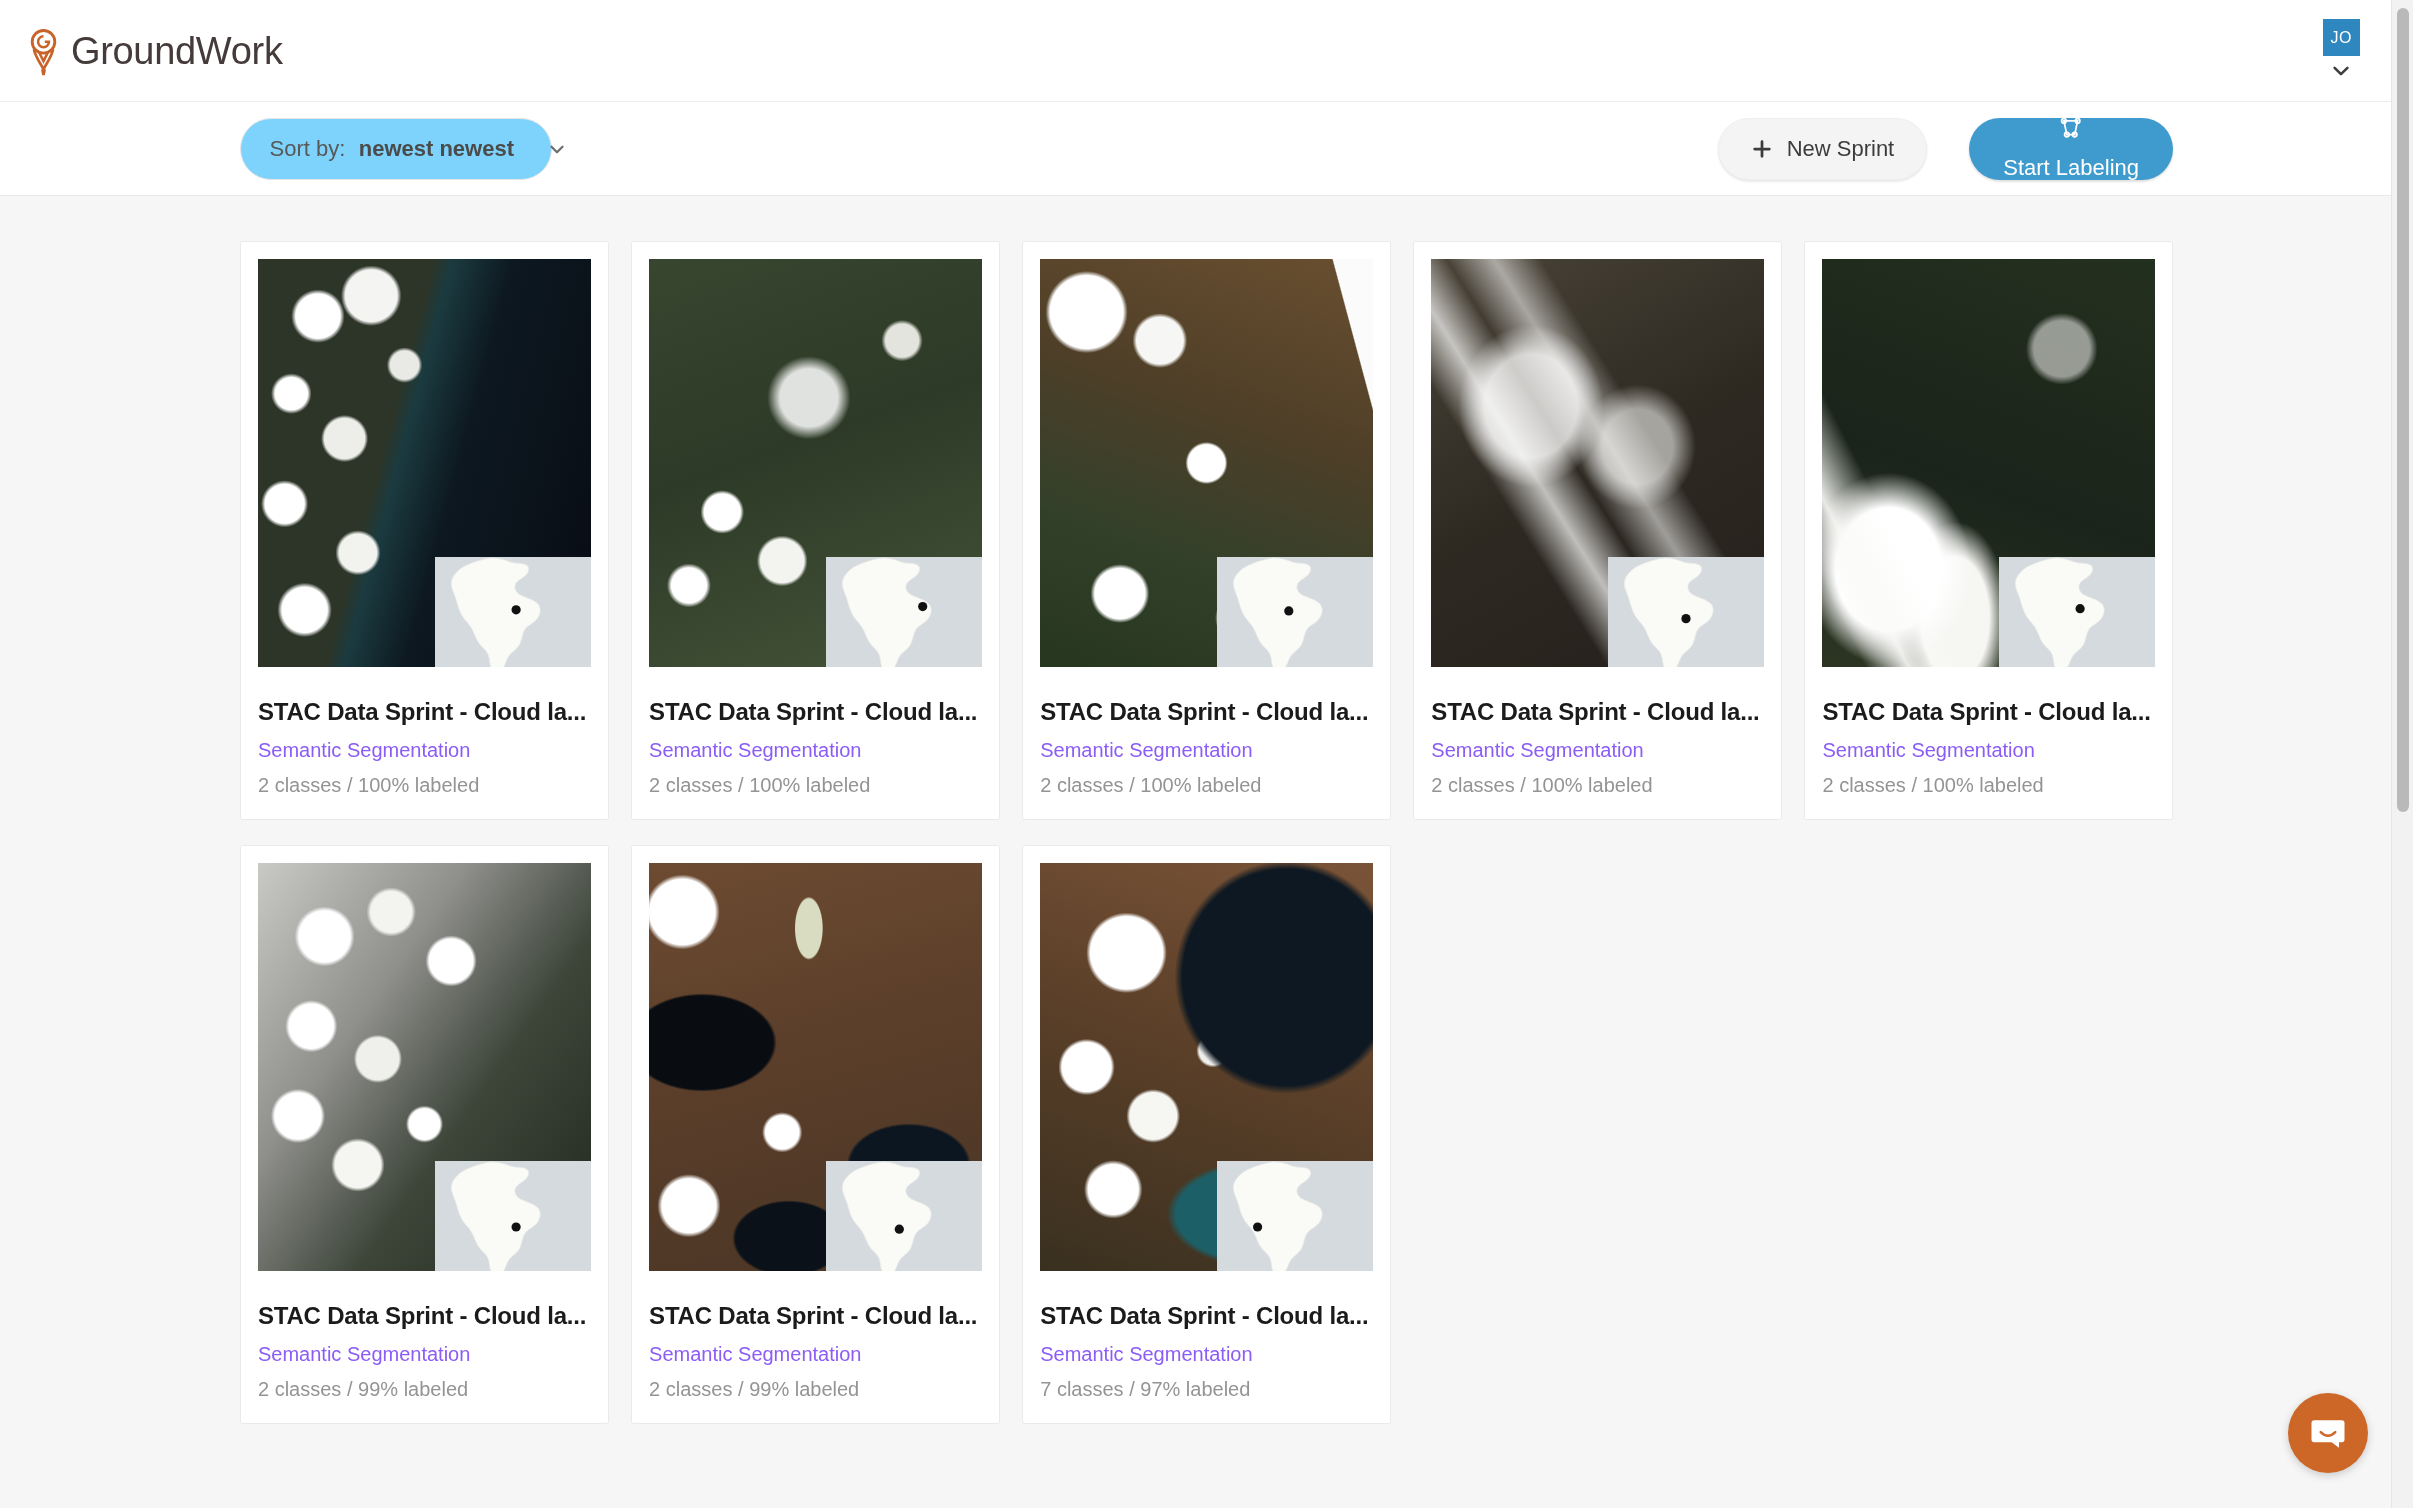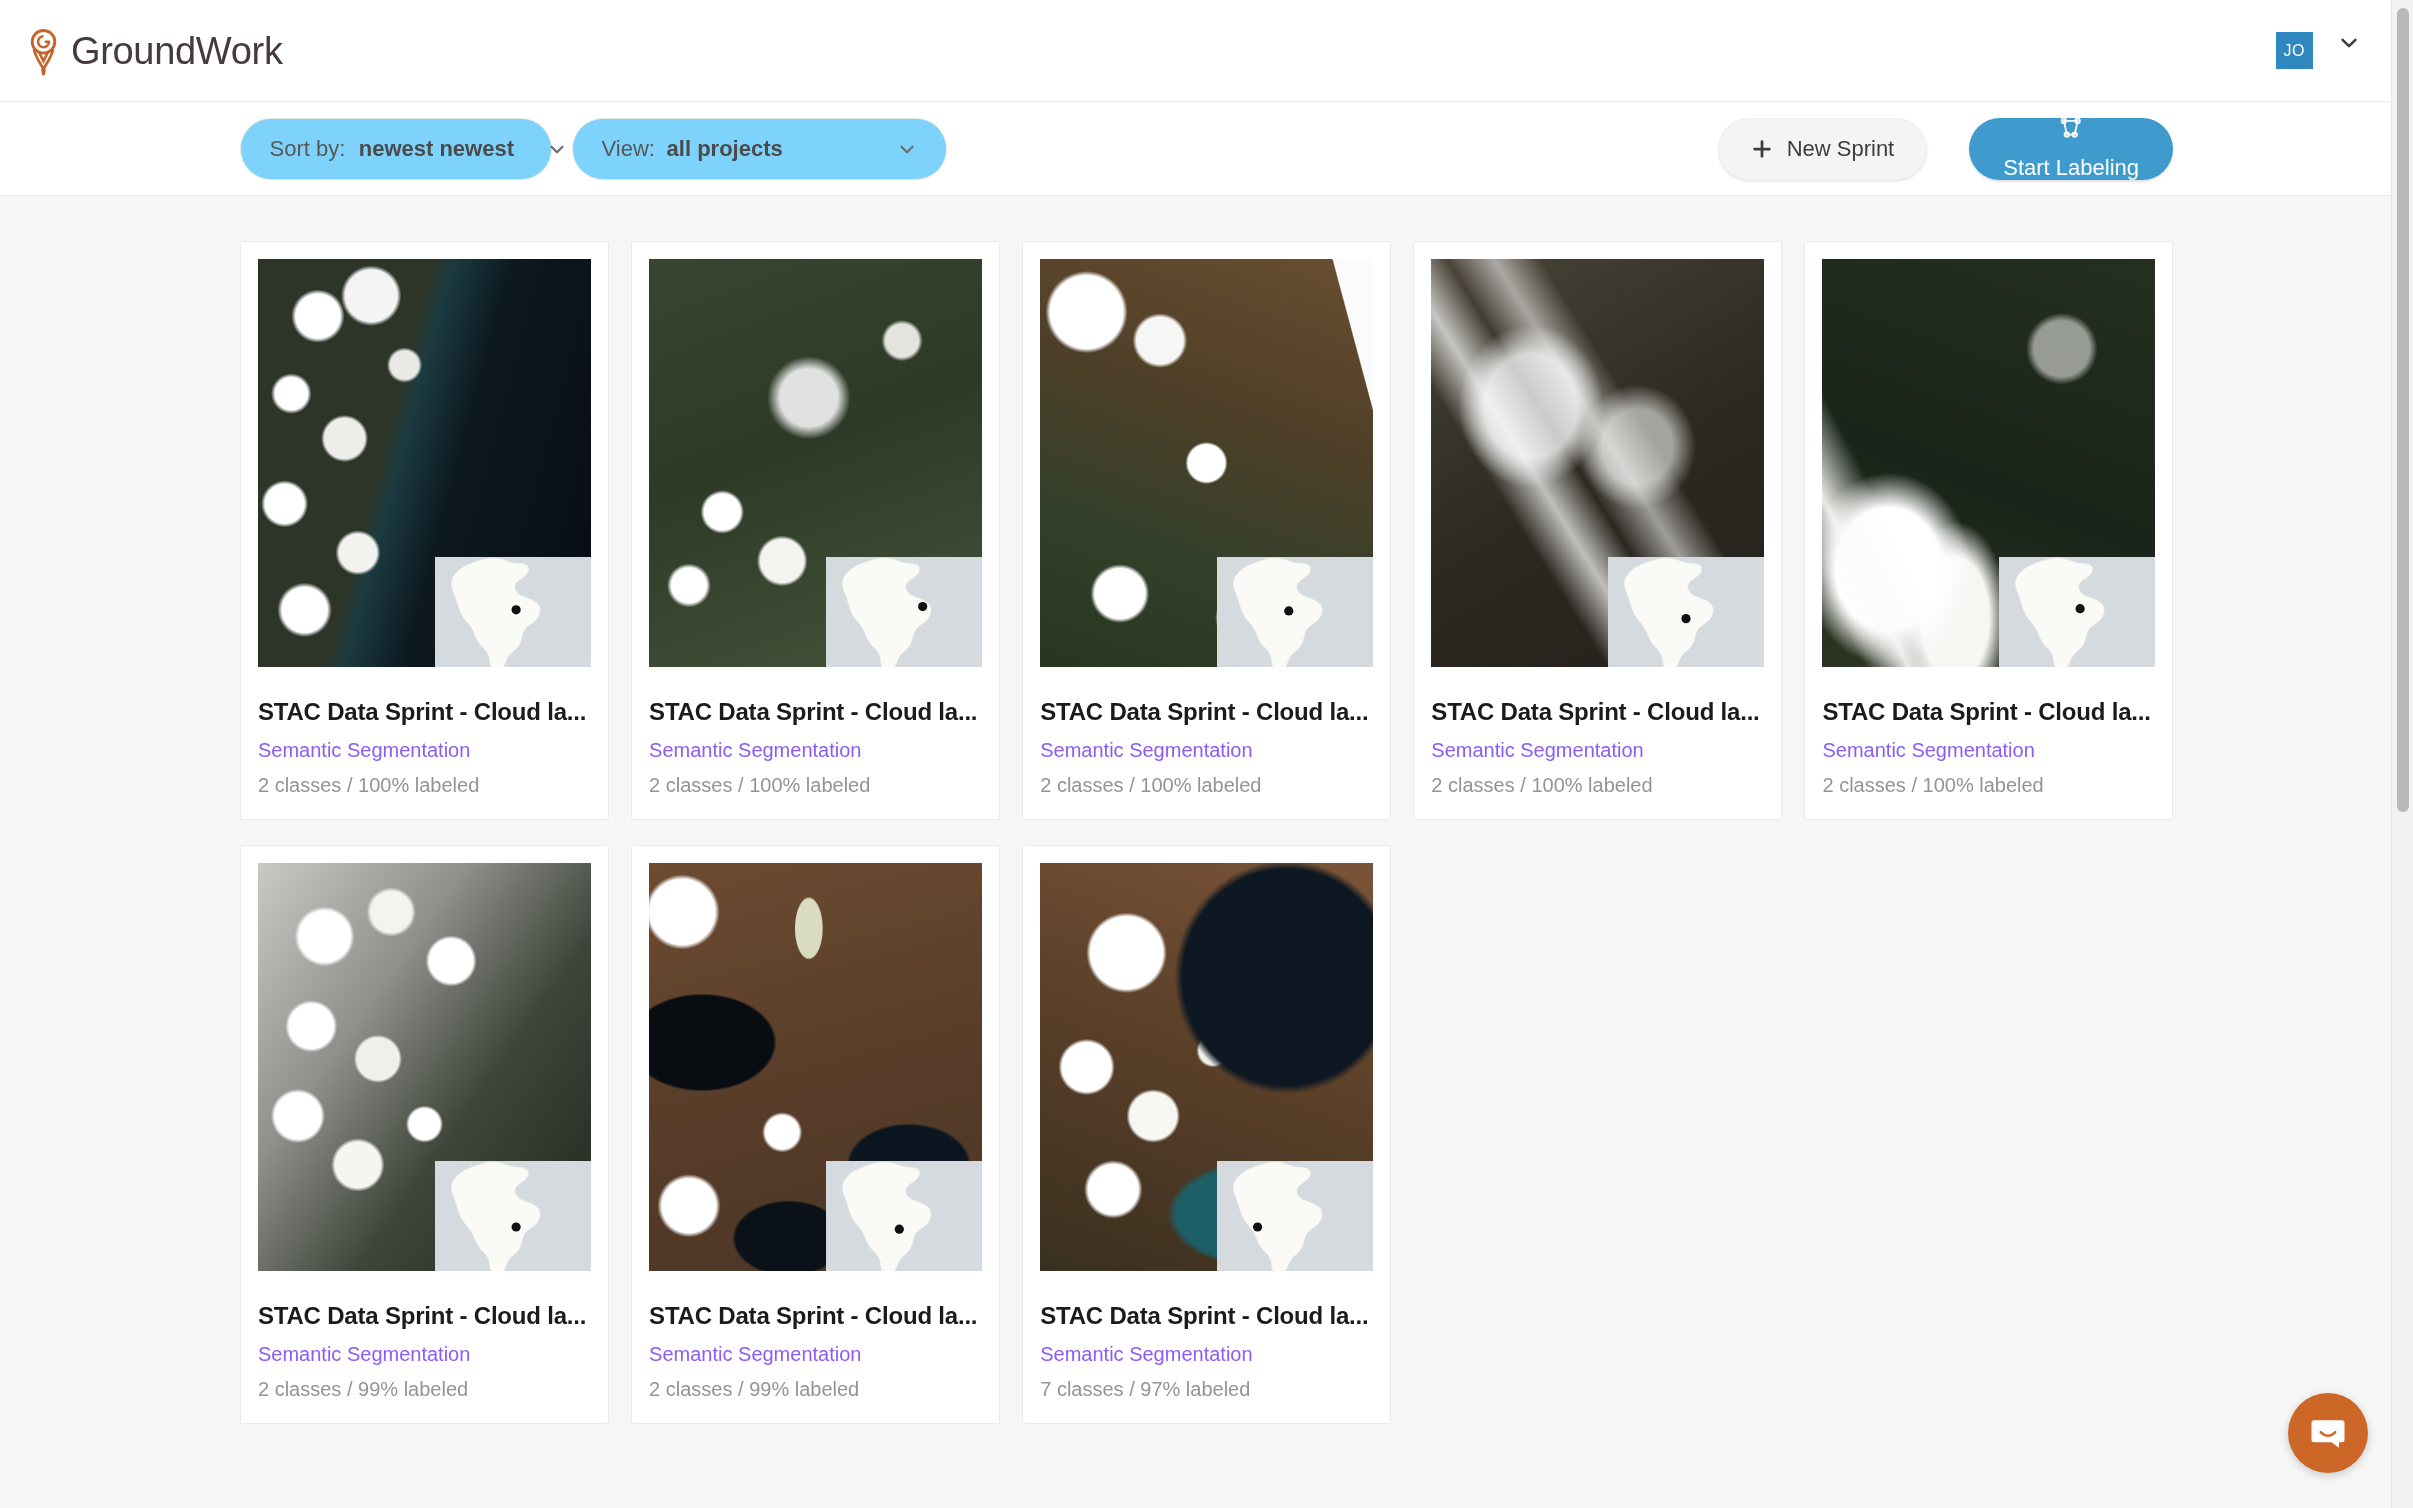--- a/index.html
+++ b/index.html
@@ -34,23 +34,24 @@
   .brand-name {
     font-size: 38px;
     font-weight: 400;
     color: #443b3a;
     letter-spacing: -0.3px;
     line-height: 1;
   }
 
   .header-right {
     display: flex;
-    align-items: flex-start;
-    gap: 25px;
+    align-items: center;
+    gap: 4px;
     padding-right: 18.4px;
+    flex-direction: column;
   }
   .avatar {
     width: 37px; height: 37px;
     background: #2e87bf;
     color: #ffffff;
     font-size: 16px;
     letter-spacing: 0.5px;
     display: flex;
     align-items: center;
     justify-content: center;
@@ -283,29 +284,20 @@
 
 
   <div class="pill pill-sort">
     <span>Sort by:</span>
     <span class="strong">newest newest</span>
     <svg class="chev" viewBox="0 0 24 24">
       <path d="M6 9.5 L12 15.5 L18 9.5" fill="none" stroke="#6d6d6d" stroke-width="2.4" stroke-linecap="round" stroke-linejoin="round"></path>
     </svg>
   </div>
 
-  <div class="pill pill-view">
-    <span style="display:flex;align-items:center;gap:11.7px;">
-      <span>View:</span>
-      <span class="strong">all projects</span>
-    </span>
-    <svg class="chev" viewBox="0 0 24 24">
-      <path d="M6 9.5 L12 15.5 L18 9.5" fill="none" stroke="#6d6d6d" stroke-width="2.4" stroke-linecap="round" stroke-linejoin="round"></path>
-    </svg>
-  </div>
 
   <div class="toolbar-spacer"></div>
 
   <div class="btn-new">
     <svg class="plus-icon" viewBox="0 0 24 24">
       <path d="M12 4 V20 M4 12 H20" stroke="#3c3c3c" stroke-width="3" stroke-linecap="round"></path>
     </svg>
     <span>New Sprint</span>
   </div>
 

